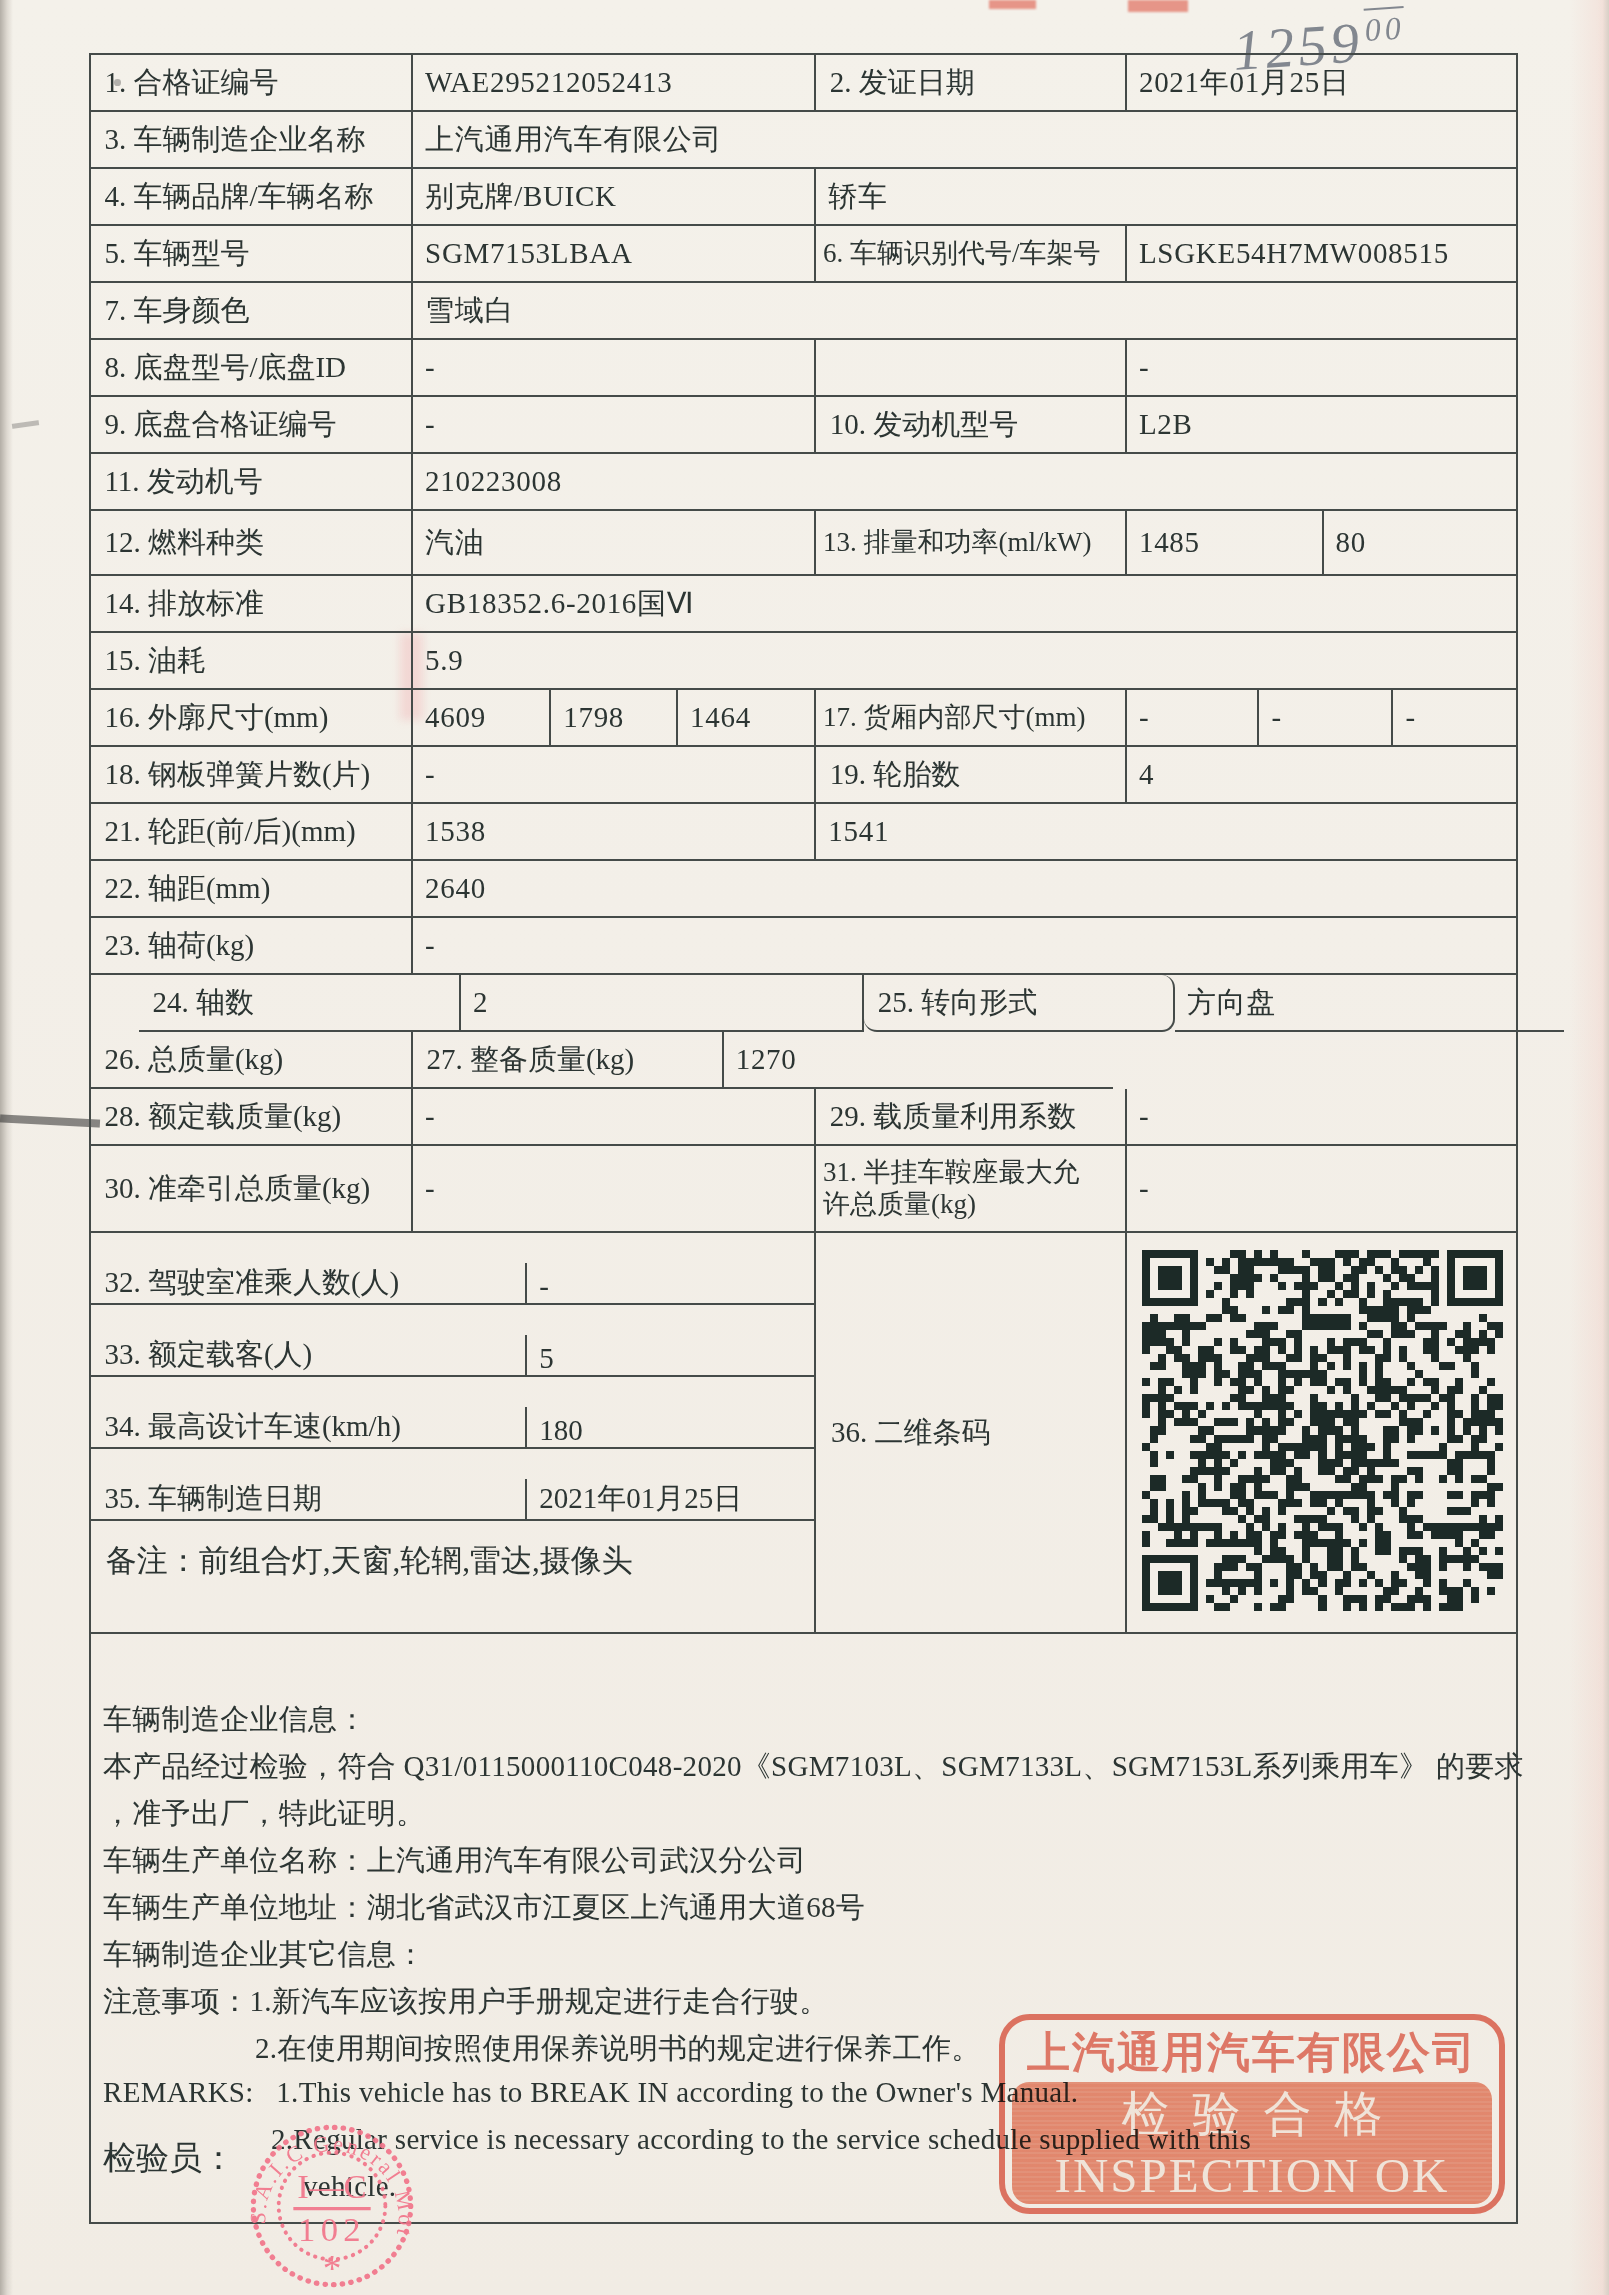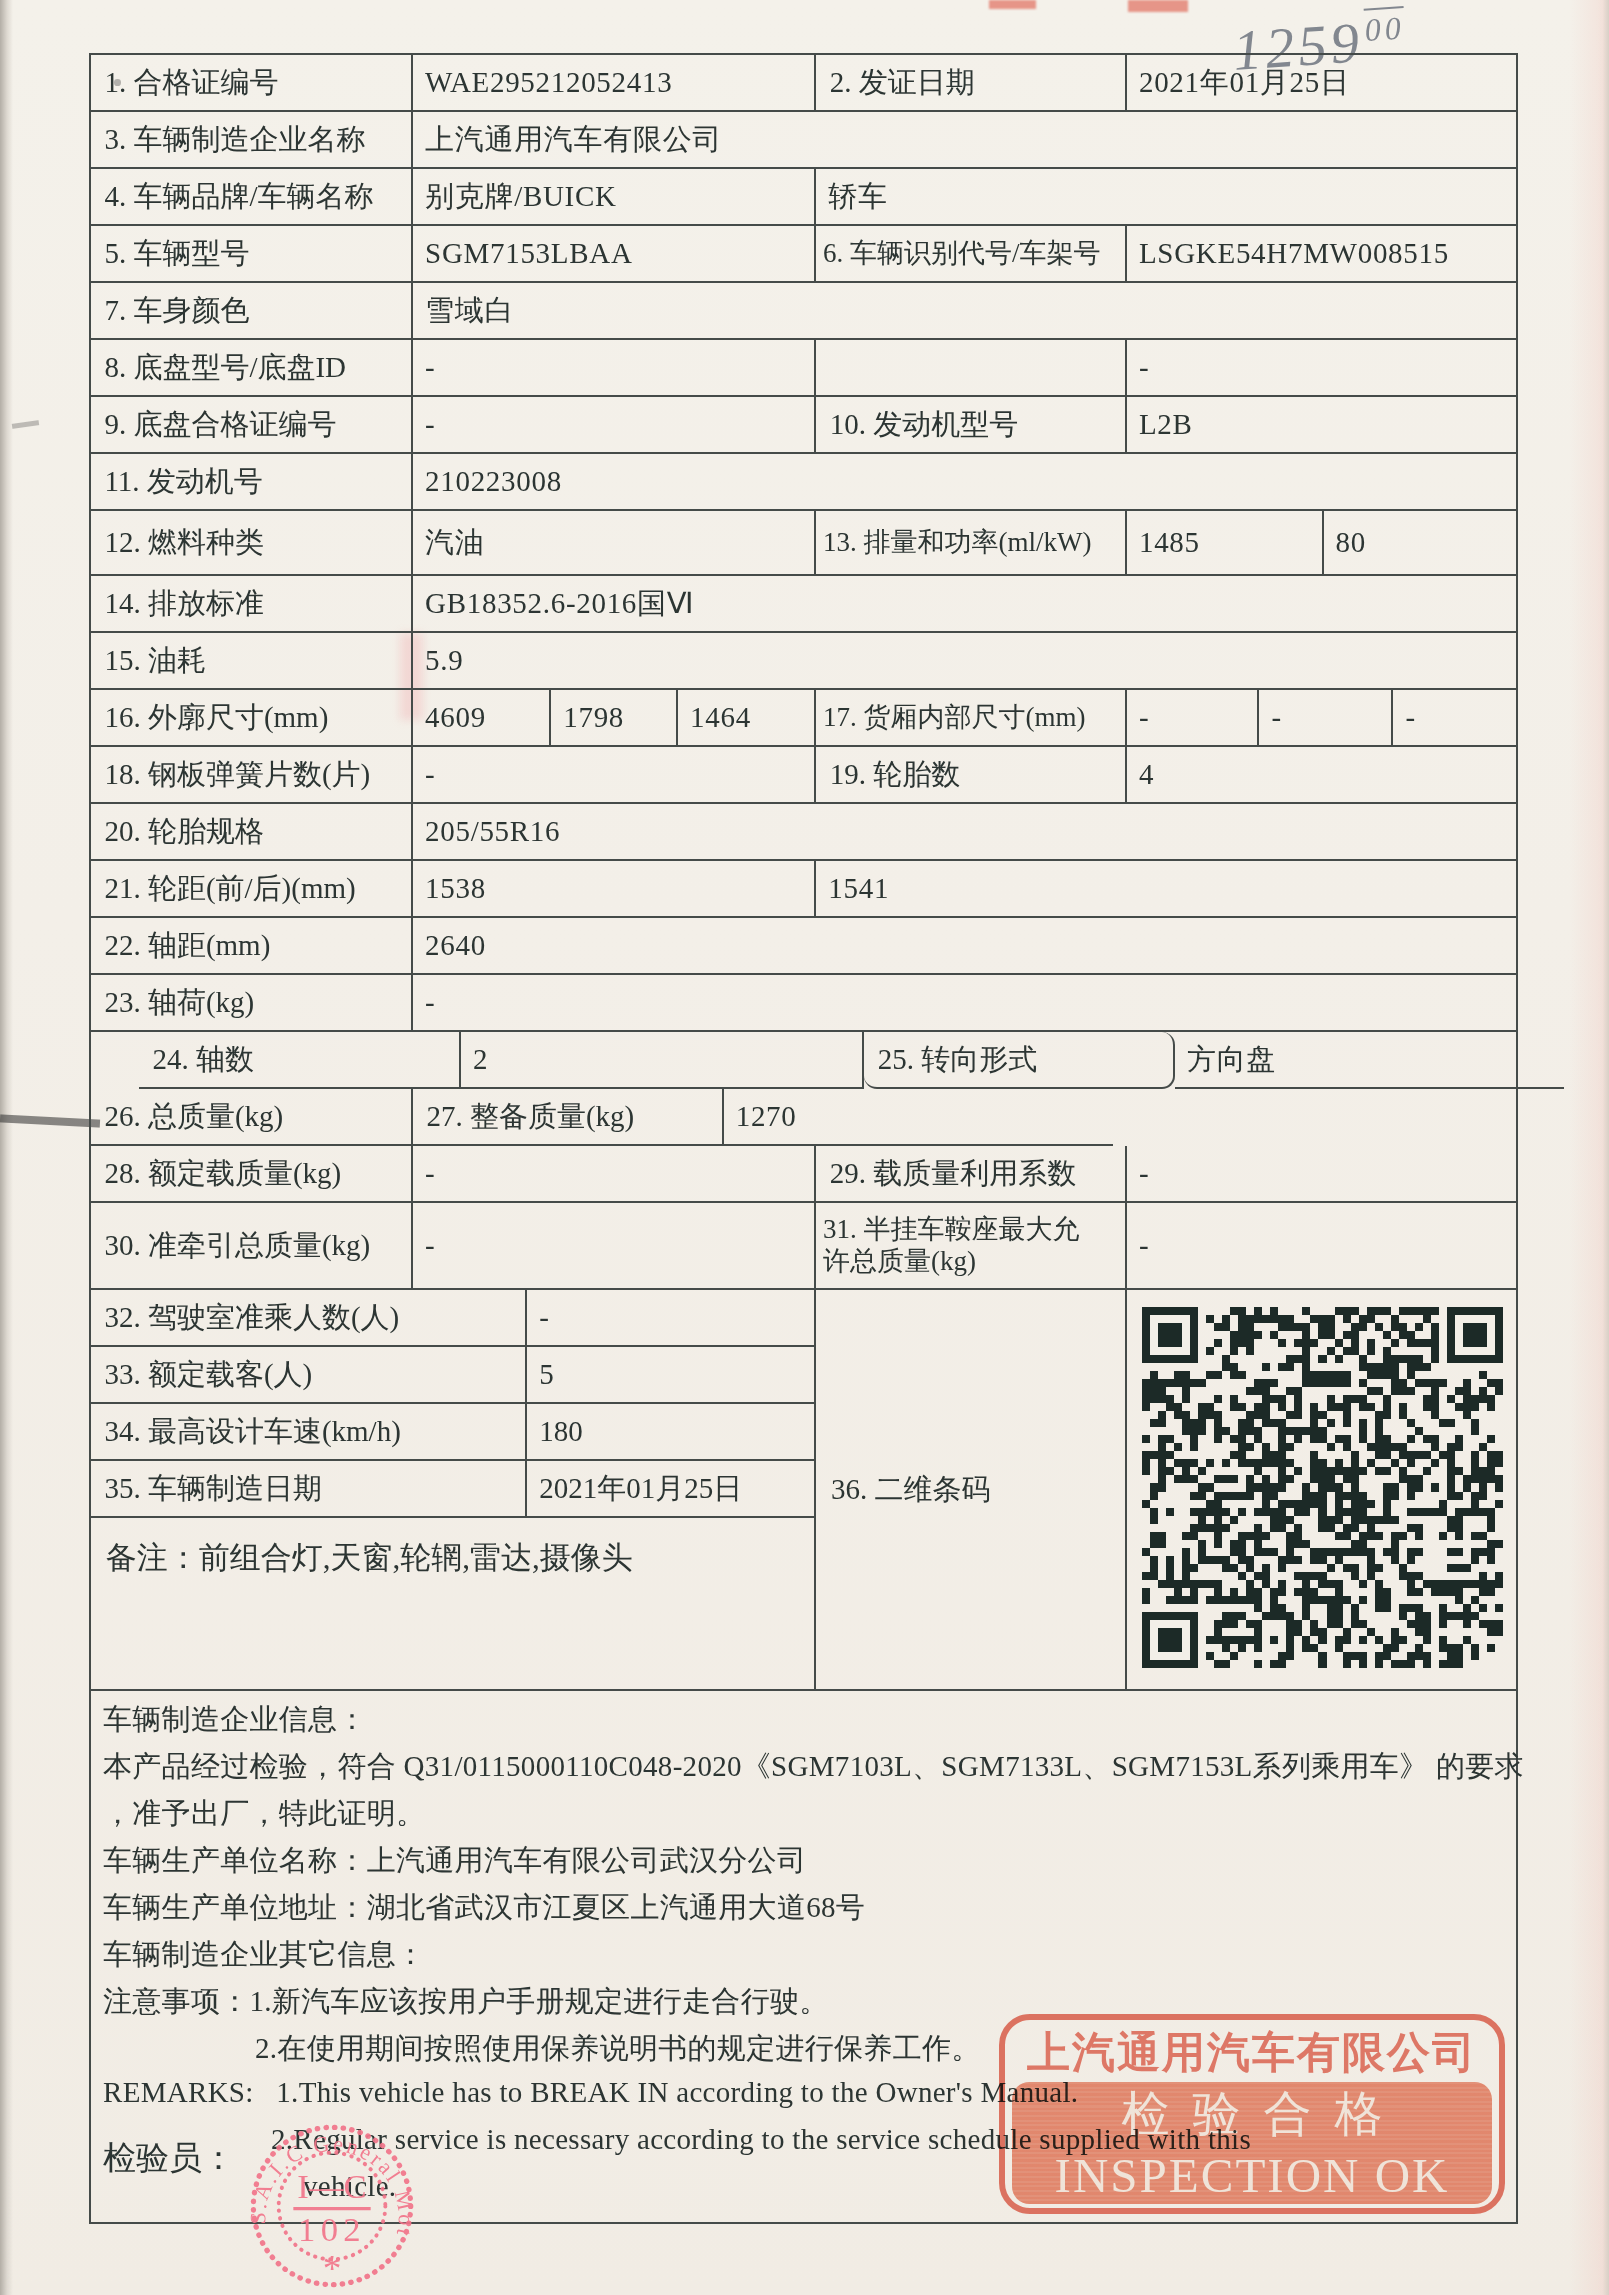--- a/index.html
+++ b/index.html
@@ -24,21 +24,21 @@
   .tcell{box-sizing:border-box;border-right:2px solid #454b49;border-bottom:2px solid #454b49;
     display:flex;align-items:center;font-size:29px;line-height:1.15;white-space:pre-line;
     overflow:hidden;}
   .tcell:last-child{border-right:none;}
   .lbl{padding-left:13.4px;}
   .val{padding-left:12px;letter-spacing:0.7px;}
   .tight{font-size:27px;padding-left:6.7px;letter-spacing:0;}
   
   .btm-region{display:flex;width:100%;height:401px;box-sizing:border-box;border-bottom:2px solid #454b49;}
   .btm-left{width:50.9%;box-sizing:border-box;border-right:2px solid #454b49;}
-  .bl-row{display:flex;height:57px;box-sizing:border-box;}
+  .bl-row{display:flex;height:72px;box-sizing:border-box;align-items:flex-end;}
   .bl-lbl{width:60.3%;box-sizing:border-box;border-right:2px solid #454b49;border-bottom:2px solid #454b49;
     display:flex;align-items:center;font-size:29px;padding-left:13.4px;}
   .bl-val{width:39.7%;box-sizing:border-box;border-bottom:2px solid #454b49;
     display:flex;align-items:center;font-size:29px;padding-left:12px;}
   .bl-remark{height:174px;box-sizing:border-box;font-size:31px;padding:18.7px 0 0 14.7px;}
   .btm-qrlabel{width:21.8%;box-sizing:border-box;border-right:2px solid #454b49;
     display:flex;align-items:center;font-size:29px;padding-left:14.7px;}
   .btm-qrcell{width:27.3%;box-sizing:border-box;position:relative;}
   #qr-svg{position:absolute;left:14.7px;top:17.4px;}
   
@@ -153,24 +153,20 @@
           <div class="tcell lbl tight" style="width: 21.8%;">17. 货厢内部尺寸(mm)</div>
           <div class="tcell val" style="width: 9.3%;">-</div>
           <div class="tcell val" style="width: 9.4%;">-</div>
           <div class="tcell val" style="width: 8.6%;">-</div>
         </div>
         <div class="trow" style="height: 57px;">
           <div class="tcell lbl" style="width: 22.6%;">18. 钢板弹簧片数(片)</div>
           <div class="tcell val" style="width: 28.3%;">-</div>
           <div class="tcell lbl" style="width: 21.8%;">19. 轮胎数</div>
           <div class="tcell val" style="width: 27.3%;">4</div>
-        </div>
-        <div class="trow" style="height: 57px;">
-          <div class="tcell lbl" style="width: 22.6%;">20. 轮胎规格</div>
-          <div class="tcell val" style="width: 77.4%;">205/55R16</div>
         </div>
         <div class="trow" style="height: 57px;">
           <div class="tcell lbl" style="width: 22.6%;">21. 轮距(前/后)(mm)</div>
           <div class="tcell val" style="width: 28.3%;">1538</div>
           <div class="tcell val" style="width: 49.1%;">1541</div>
         </div>
         <div class="trow" style="height: 57px;">
           <div class="tcell lbl" style="width: 22.6%;">22. 轴距(mm)</div>
           <div class="tcell val" style="width: 77.4%;">2640</div>
         </div>

